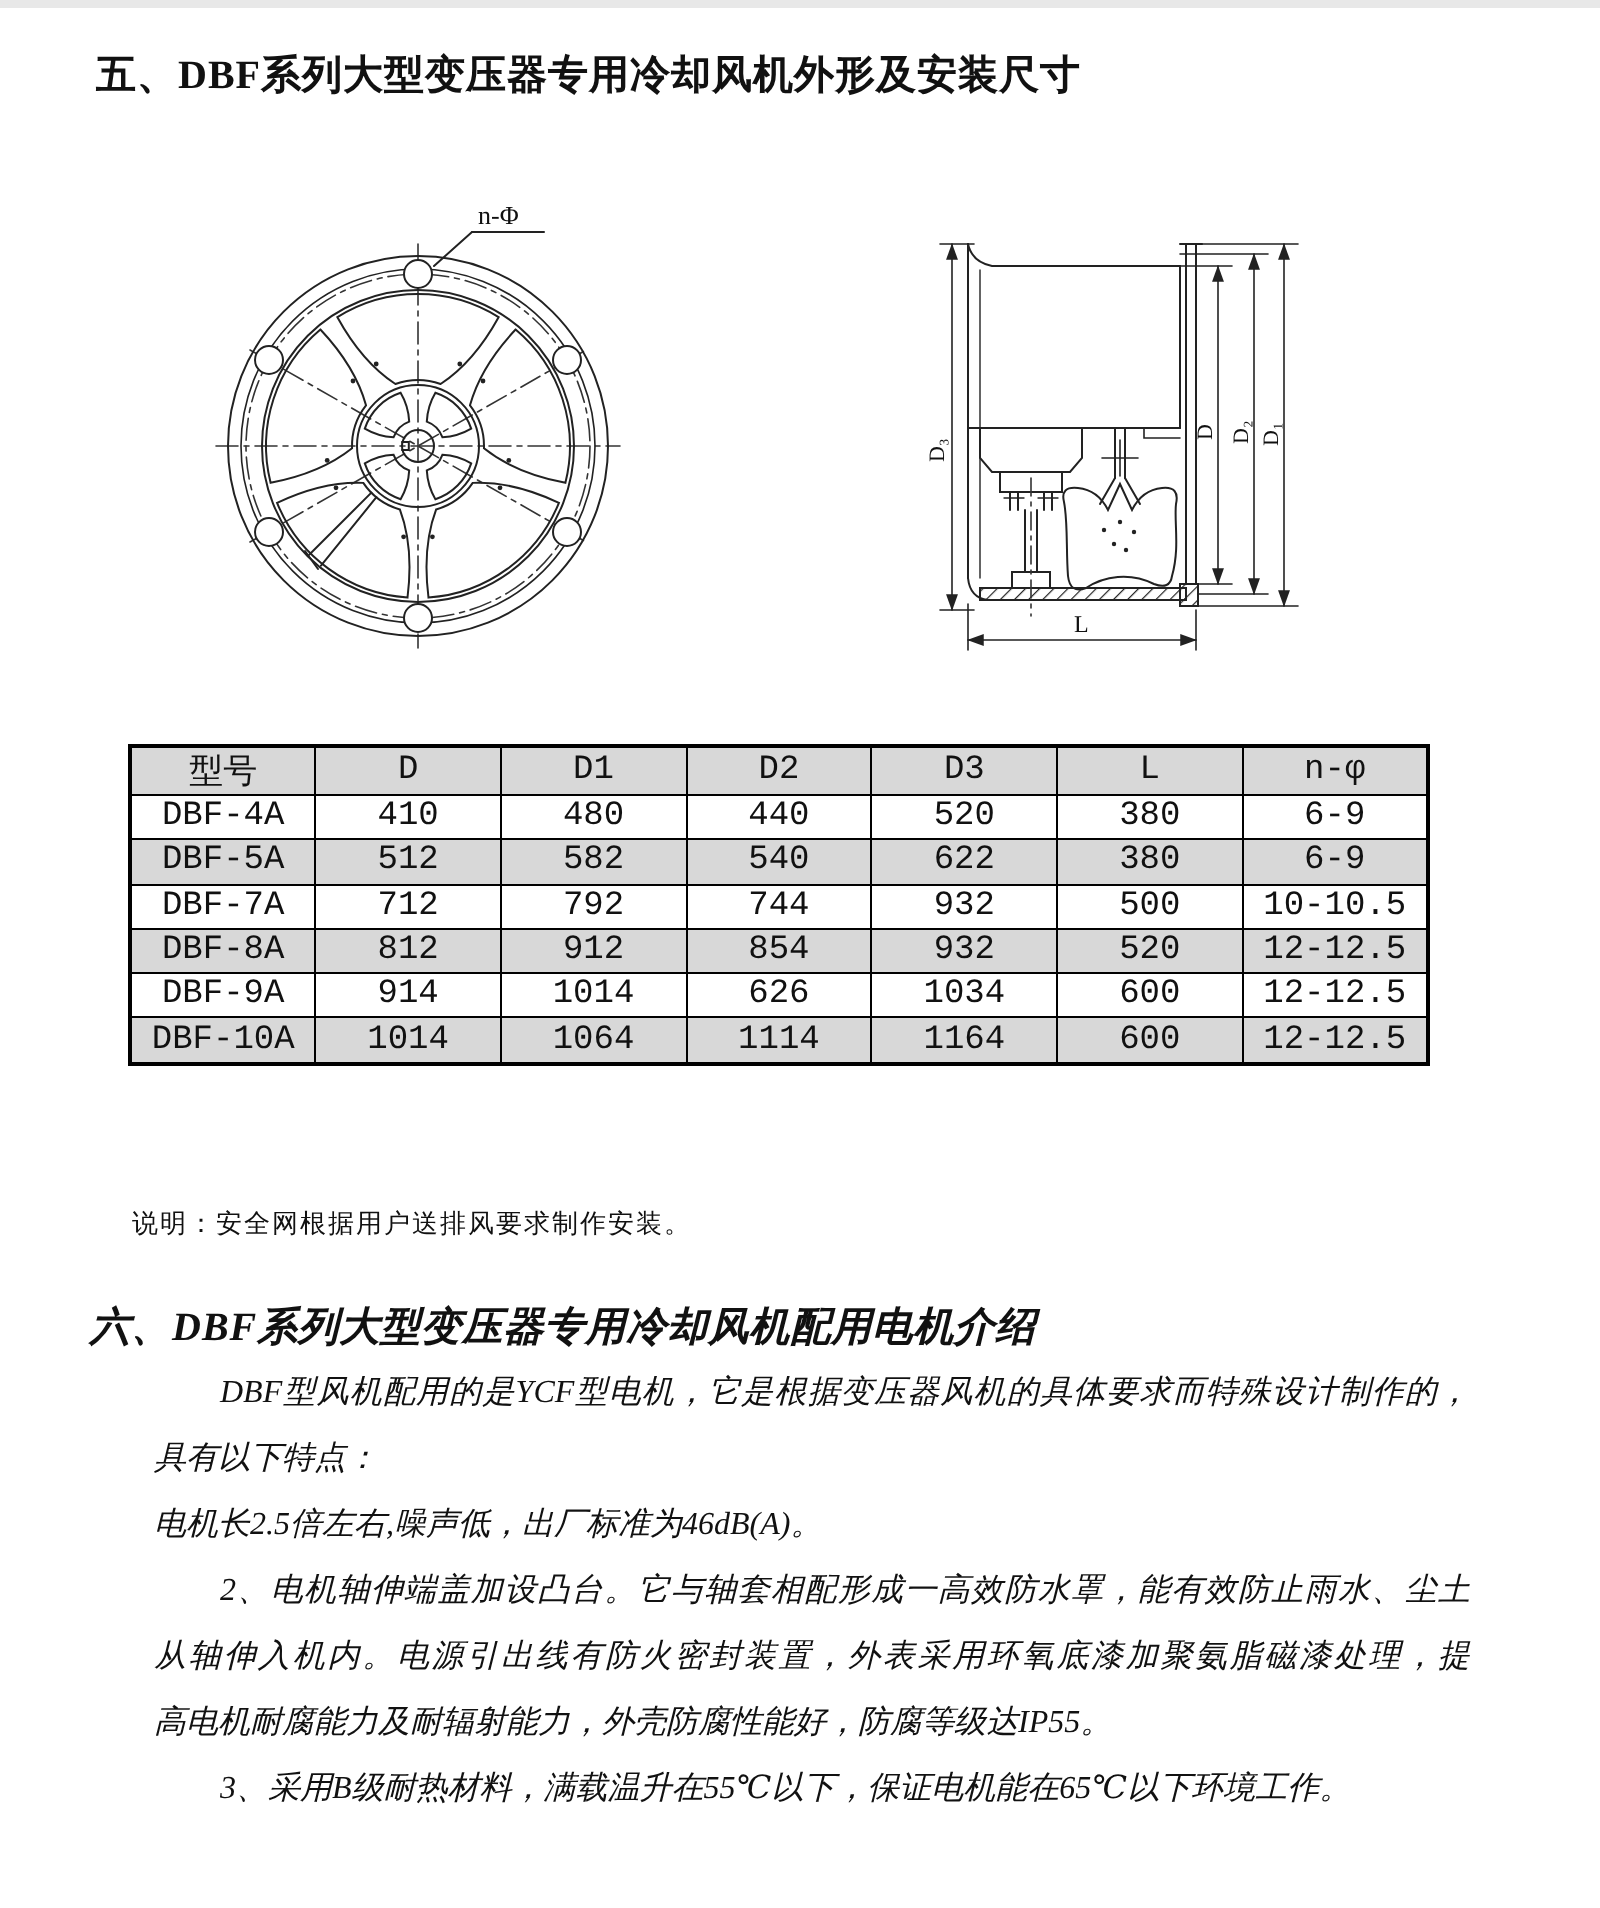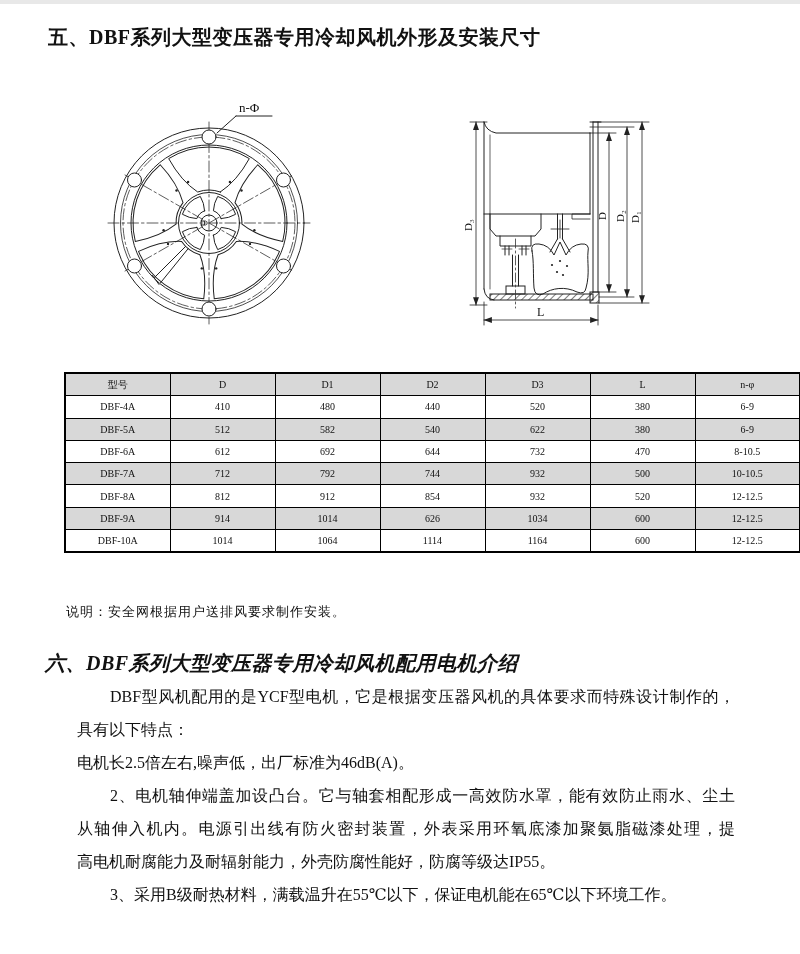--- a/index.html
+++ b/index.html
@@ -6,29 +6,30 @@
   .page{
     position:relative;width:800px;height:954px;background:#ffffff;
     font-family:"Liberation Serif","DejaVu Serif",serif;color:#111;
     margin:4px auto;overflow:hidden;
   }
   .h1{position:absolute;left:48px;top:20px;font-size:20px;font-weight:bold;letter-spacing:.5px;white-space:nowrap;}
   .h2{position:absolute;left:45px;top:646px;font-size:20px;font-weight:bold;letter-spacing:.5px;white-space:nowrap;font-style:italic;}
   .drawings{position:absolute;left:60px;top:85px;width:700px;height:260px;}
   .dim-table{
     position:absolute;left:64px;top:368px;border-collapse:collapse;
-    table-layout:fixed;width:737px;font-size:10px;text-align:center;
+    table-layout:fixed;width:651px;font-size:17px;text-align:center;
     border:2px solid #000;
+    font-family:Liberation Mono, monospace;
   }
   .dim-table th,.dim-table td{border:1px solid #000;height:21.3px;padding:0;font-weight:normal;}
   .dim-table thead th{background:#d8d8d8;}
   .dim-table tbody tr:nth-child(even) td{background:#d8d8d8;}
   .note{position:absolute;left:66px;top:599px;font-size:13px;letter-spacing:1px;}
   .bodytext{position:absolute;left:77px;top:676px;width:658px;font-size:16px;}
-  .bline{height:33px;line-height:33px;white-space:nowrap;overflow:visible;}
+  .bline{height:33px;line-height:33px;white-space:nowrap;overflow:visible;font-style:italic;}
   .bline.ind{text-indent:33px;}
   .bline.jst{white-space:normal;text-align:justify;text-align-last:justify;}
   svg text{font-family:"Liberation Serif","DejaVu Serif",serif;fill:#111;}
 </style>
 </head>
 <body>
 
 <div class="page">
 
   <div class="h1">五、DBF系列大型变压器专用冷却风机外形及安装尺寸</div>
@@ -235,29 +236,20 @@
       <tr>
         <td>DBF-5A</td>
           <td>512</td>
           <td>582</td>
           <td>540</td>
           <td>622</td>
           <td>380</td>
           <td>6-9</td>
       </tr>
       <tr>
-        <td>DBF-6A</td>
-          <td>612</td>
-          <td>692</td>
-          <td>644</td>
-          <td>732</td>
-          <td>470</td>
-          <td>8-10.5</td>
-      </tr>
-      <tr>
         <td>DBF-7A</td>
           <td>712</td>
           <td>792</td>
           <td>744</td>
           <td>932</td>
           <td>500</td>
           <td>10-10.5</td>
       </tr>
       <tr>
         <td>DBF-8A</td>

